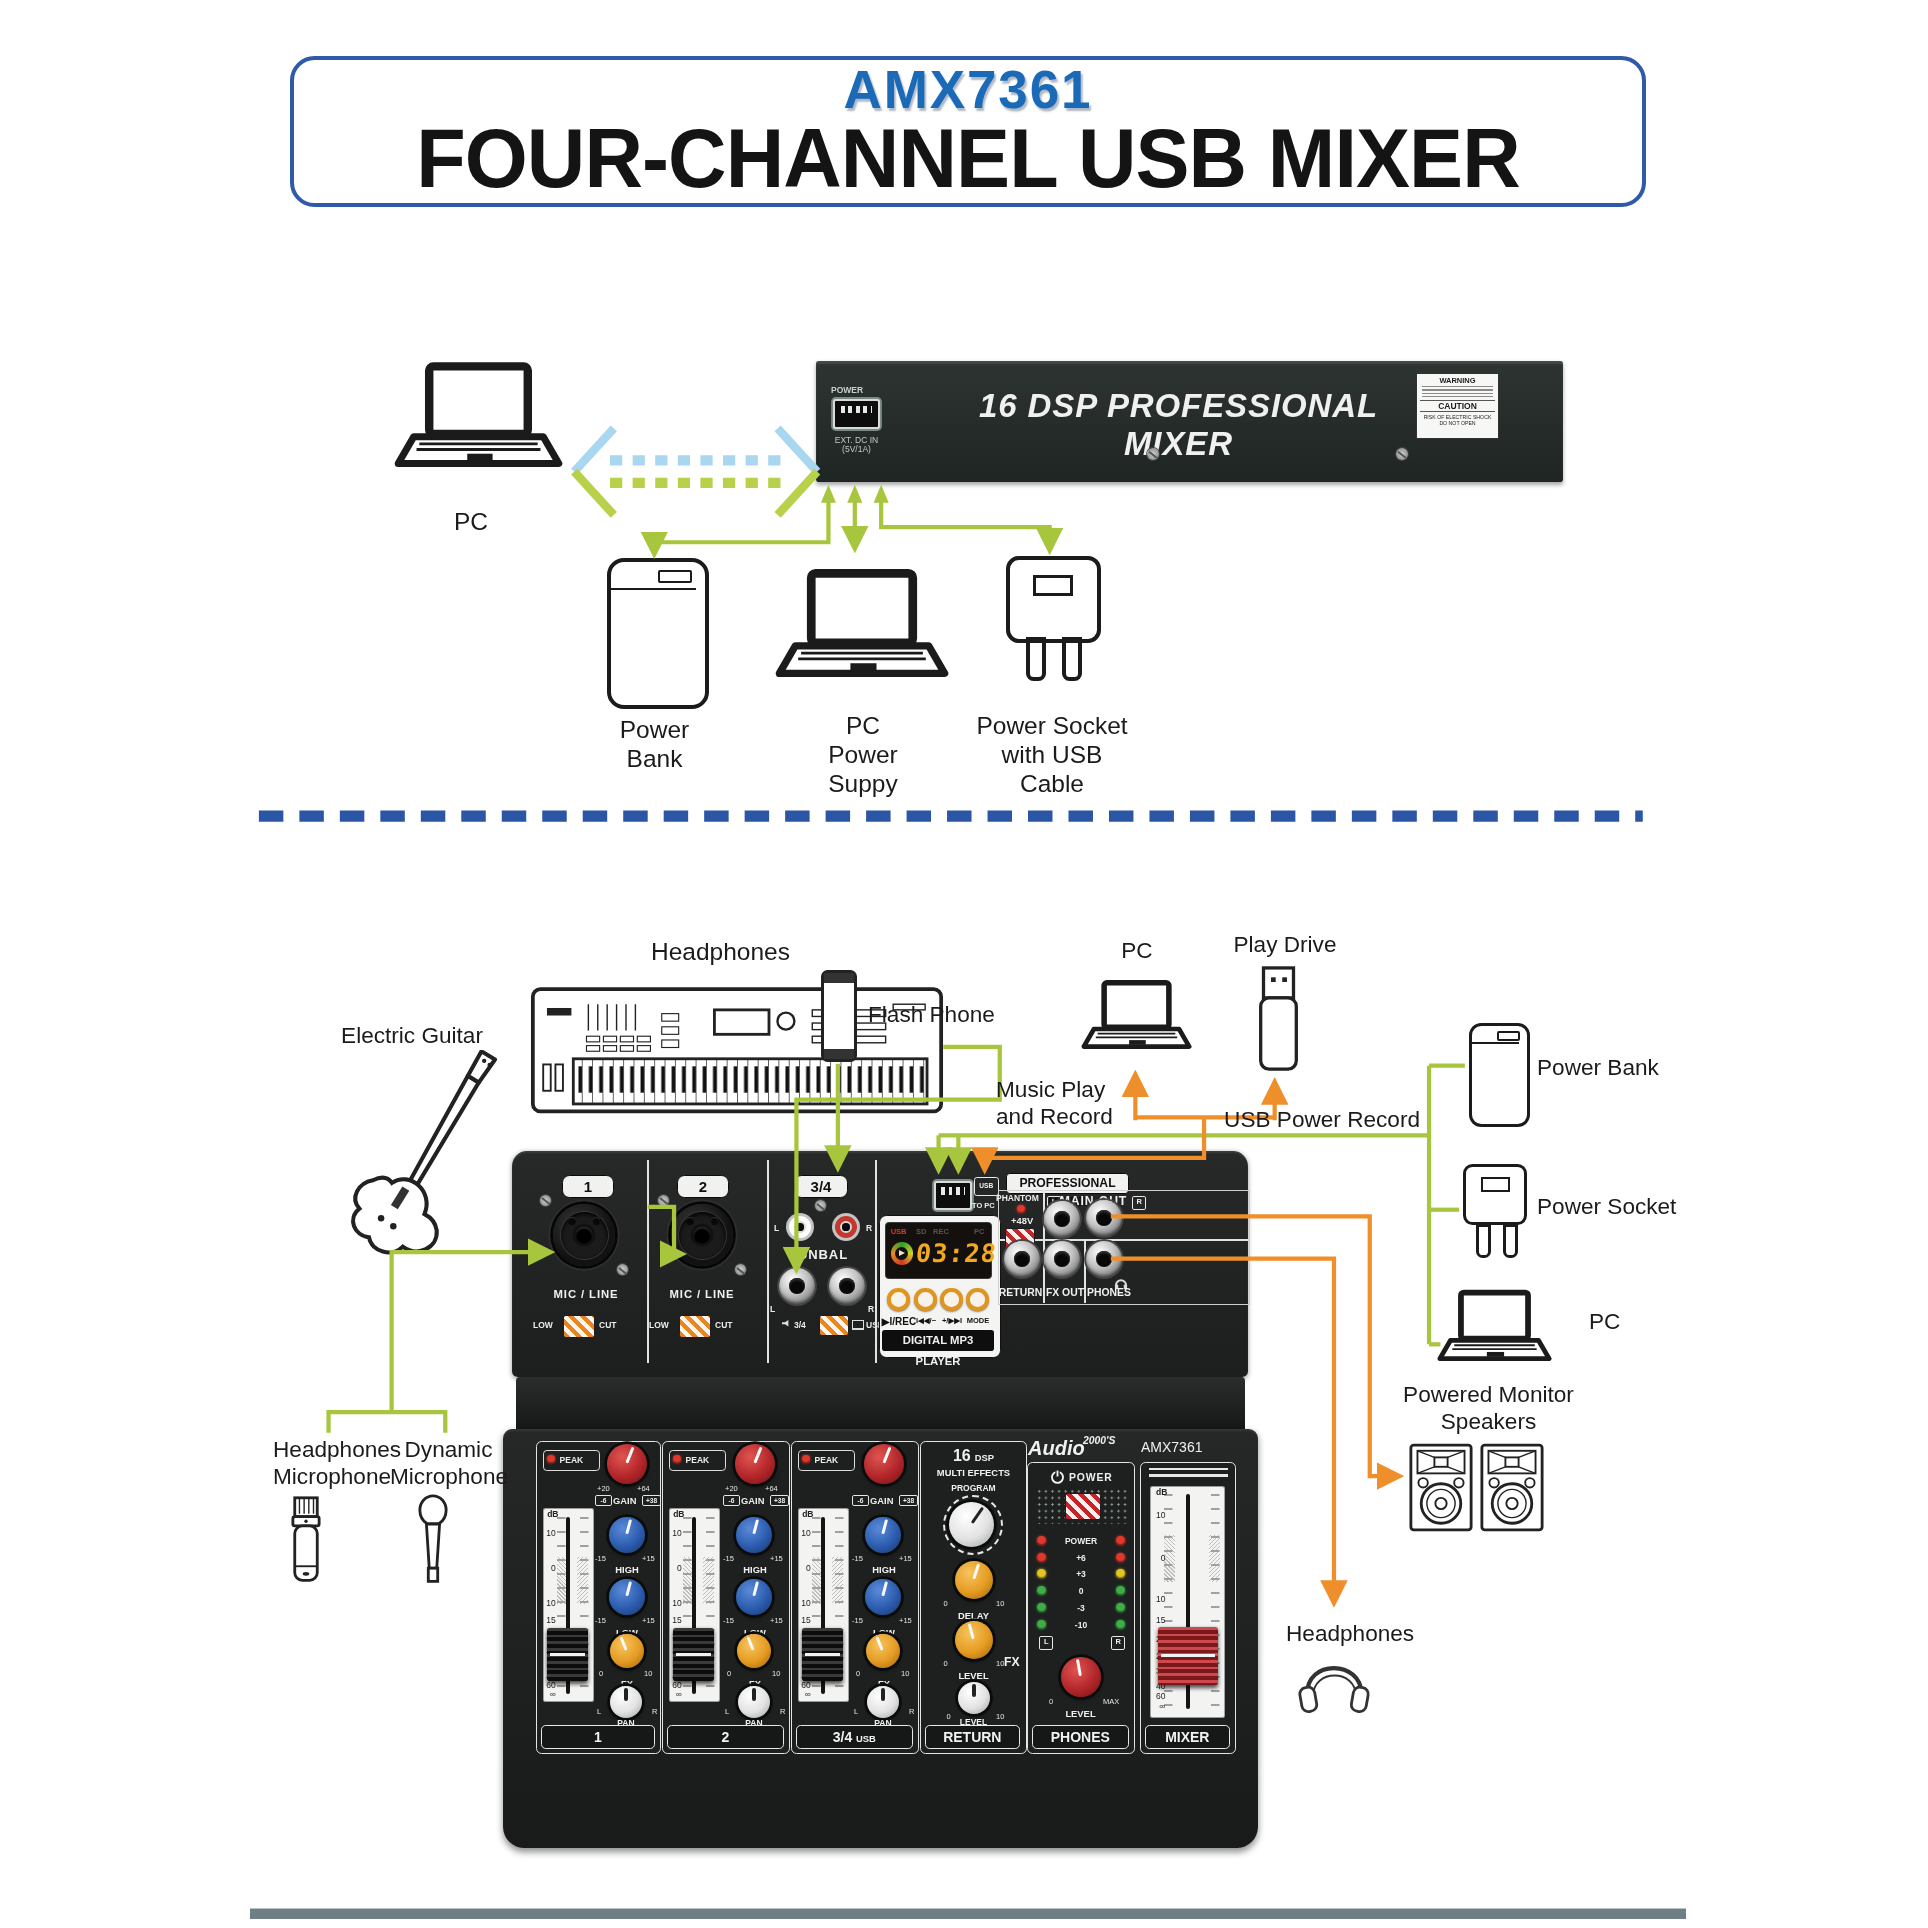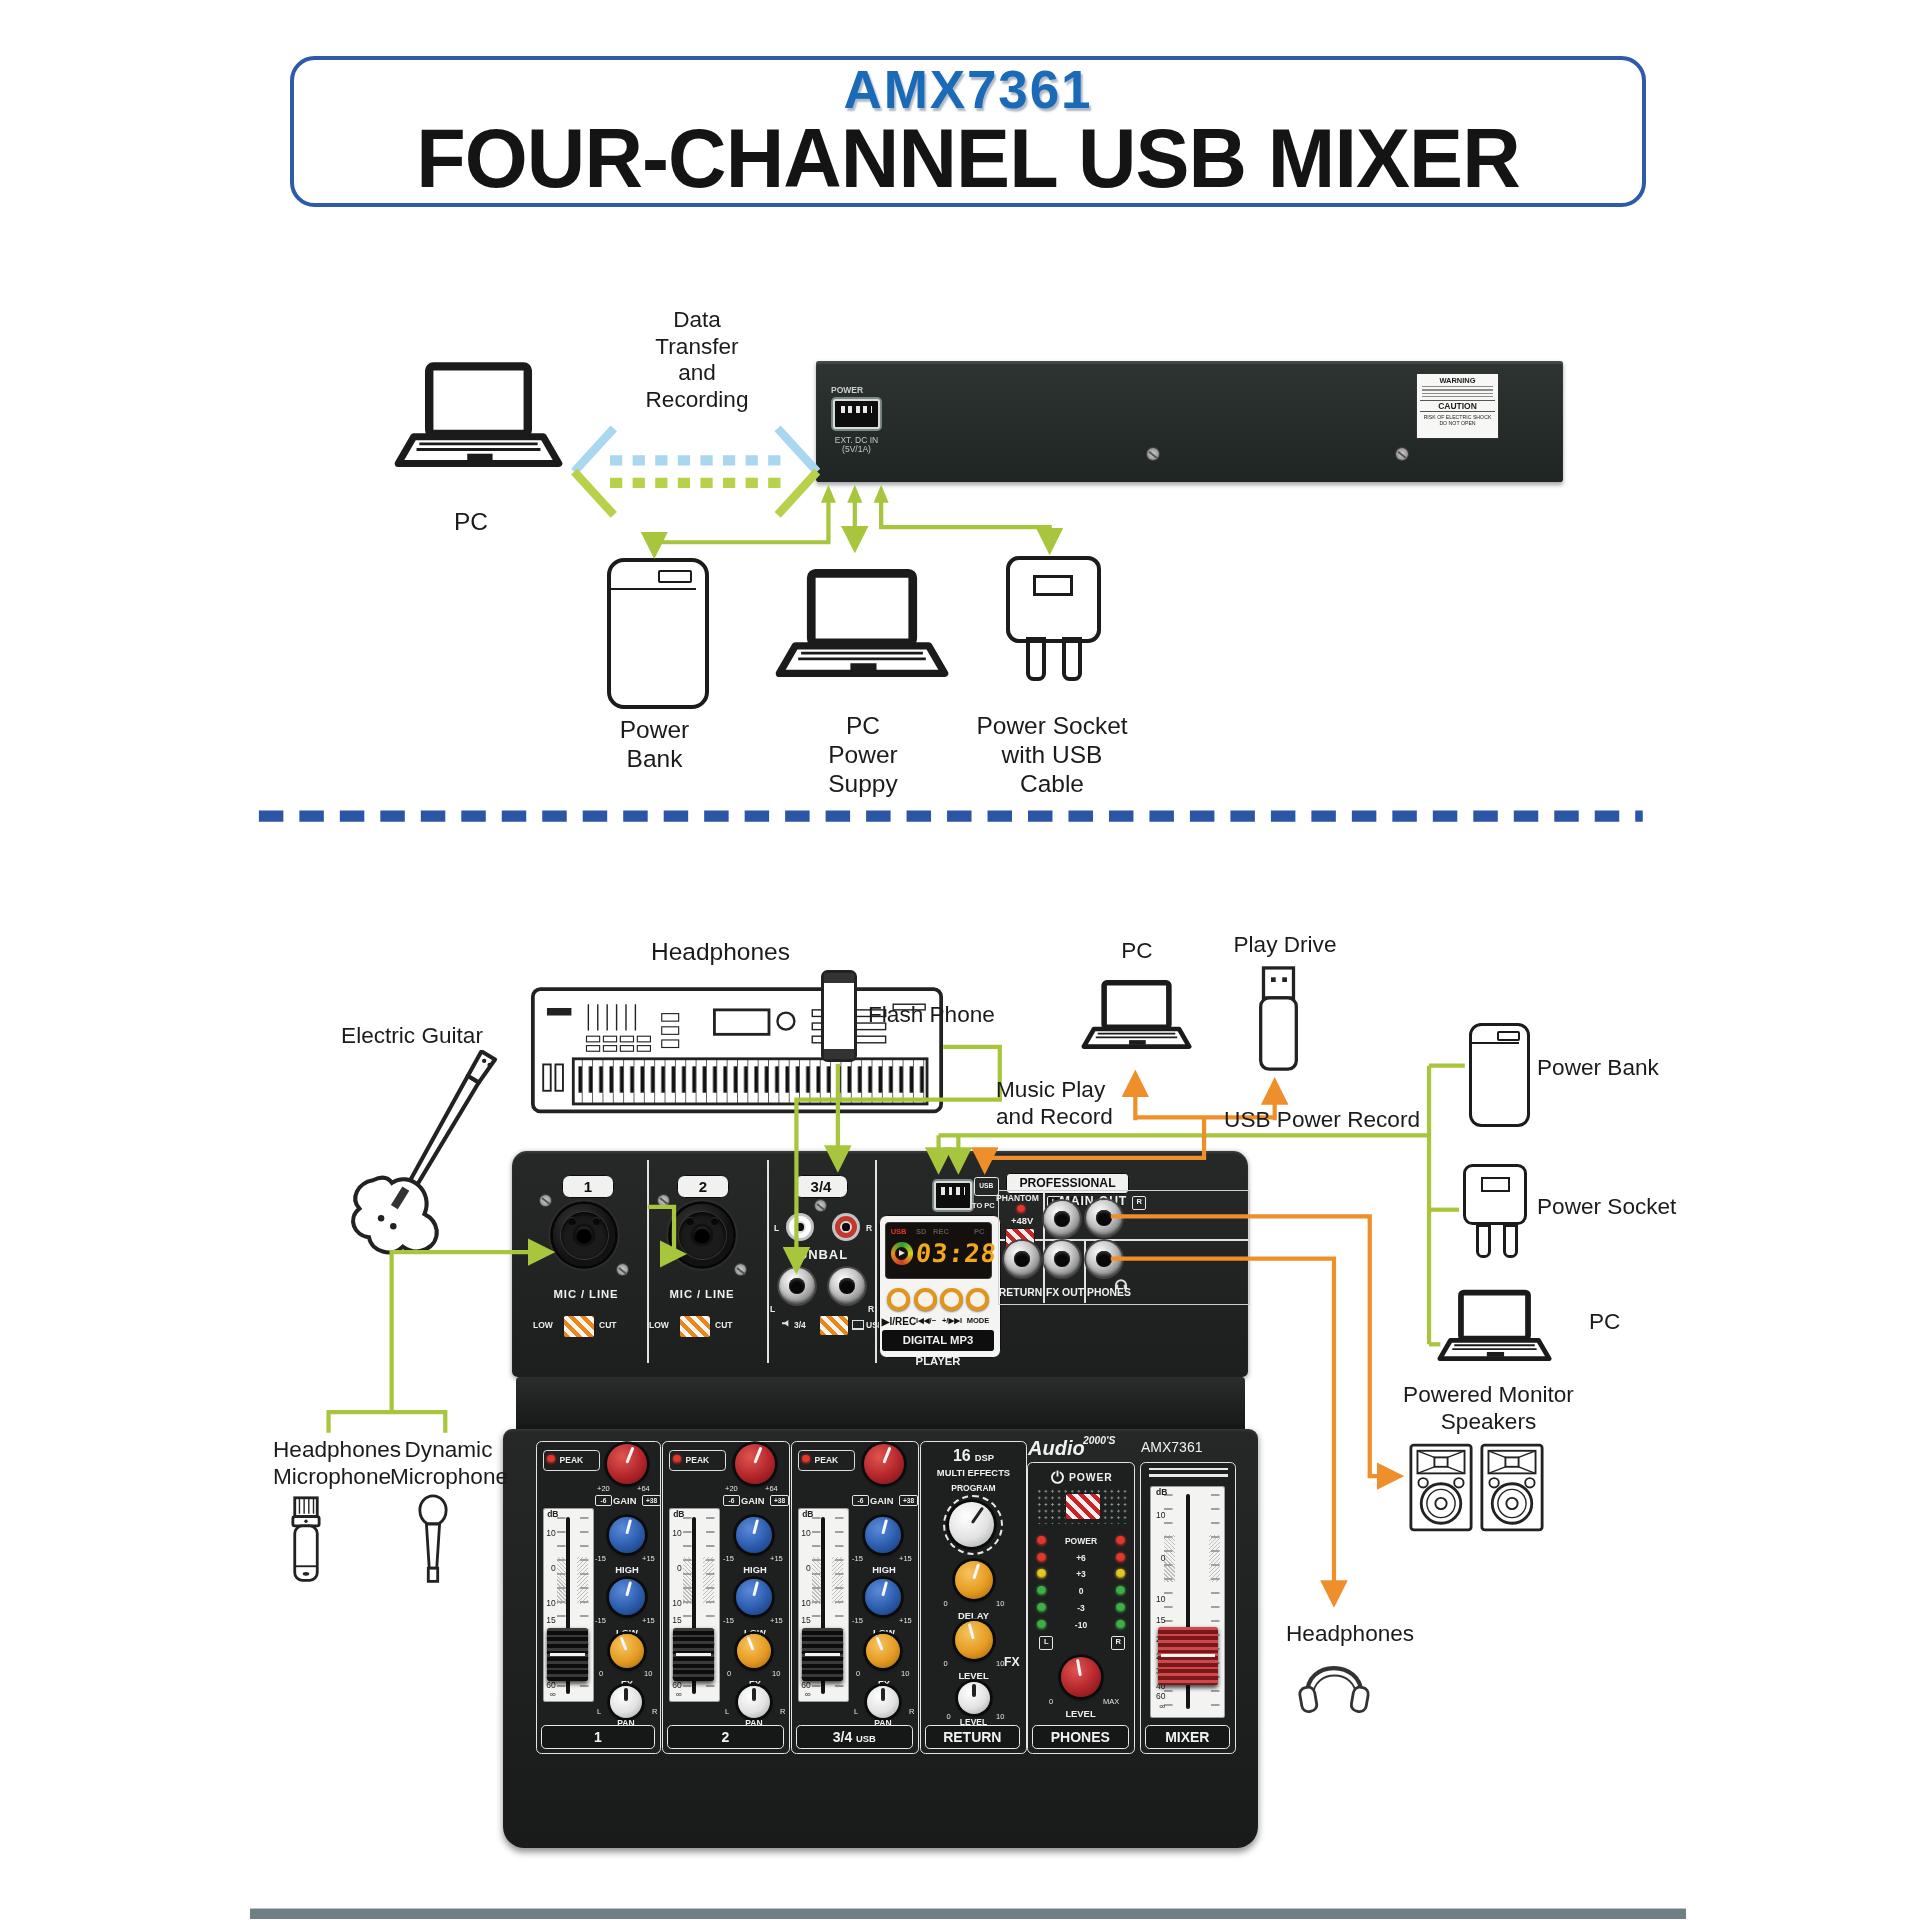--- a/index.html
+++ b/index.html
@@ -118,31 +118,28 @@
   <div id="hdr-box" class="ab">
     <div id="hdr-model">AMX7361</div>
     <div id="hdr-title">FOUR-CHANNEL USB MIXER</div>
   </div>
 
   <svg class="ab" style="left:394px;top:348px;z-index:10" width="169" height="141" viewBox="0 0 120 80">
       <use href="#sym-laptop"></use>
     </svg>
   <div class="ab lbl lbl26 c" style="left:443px;top:508px;width:56px">PC</div>
 
-  <div class="ab lbl c pre" style="left:617px;top:307px;width:160px">Data
-Transfer
-and
-Recording</div>
 
   <div class="ab" style="left:816px;top:361px;width:747px;height:121px;z-index:10;border-radius:2.8px;
        background:linear-gradient(#2d3431,#1f2523);box-shadow:inset 0 2.8px 1.9px rgba(255,255,255,.12),0 2.8px 4.7px rgba(0,0,0,.35)">
     <div class="glabel" style="left:15px;top:24.5px;color:#c9d0cc">POWER</div>
     <div class="usbport" style="left:17px;top:38px;width:43px;height:26px"></div>
     <div class="t8 pre" style="left:7.5px;top:75px;width:66px;text-align:center;color:#c2c9c5;font-size:8.5px">EXT. DC IN
 (5V/1A)</div>
+    <div class="ab b c wt" style="left:141px;top:26px;width:443px;font-size:33px;font-style:italic;letter-spacing:0.9px">16 DSP PROFESSIONAL MIXER</div>
     <span class="screw" style="left:331px;top:87px;width:12.2px;height:12.2px"></span>
     <span class="screw" style="left:580px;top:87px;width:12.2px;height:12.2px"></span>
 
     <div class="ab" style="left:600px;top:12.2px;width:83px;height:66px;background:#f7f7f5;border:0.9px solid #333;
          padding:1.9px 2.8px;box-sizing:border-box">
       <div class="c b" style="font-size:7.5px">WARNING</div>
       <div style="height:13px;background:repeating-linear-gradient(180deg,#8b8b8b 0 1.4px,transparent 1.4px 3.3px);margin:0.9px 1.9px"></div>
       <div class="c b" style="font-size:8.5px;border-top:0.9px solid #555;border-bottom:0.9px solid #555">CAUTION</div>
       <div class="c" style="font-size:5.2px;margin-top:1.9px">RISK OF ELECTRIC SHOCK</div>
       <div class="c" style="font-size:5.2px">DO NOT OPEN</div>

